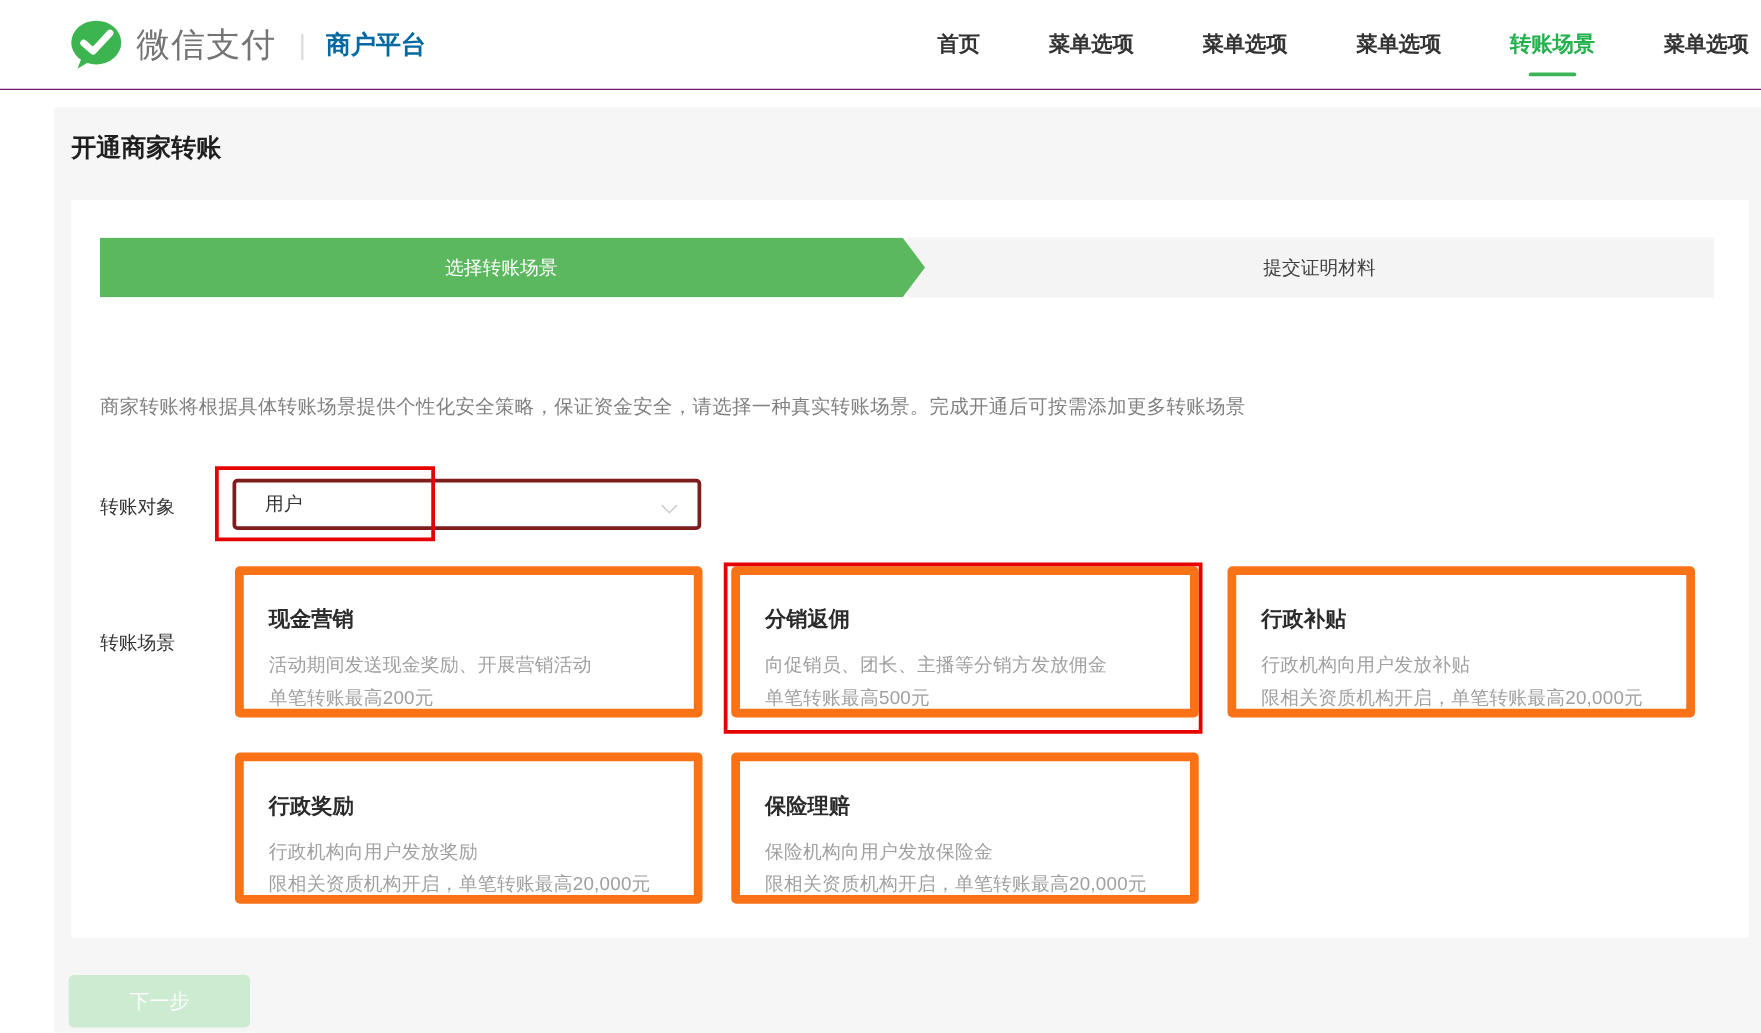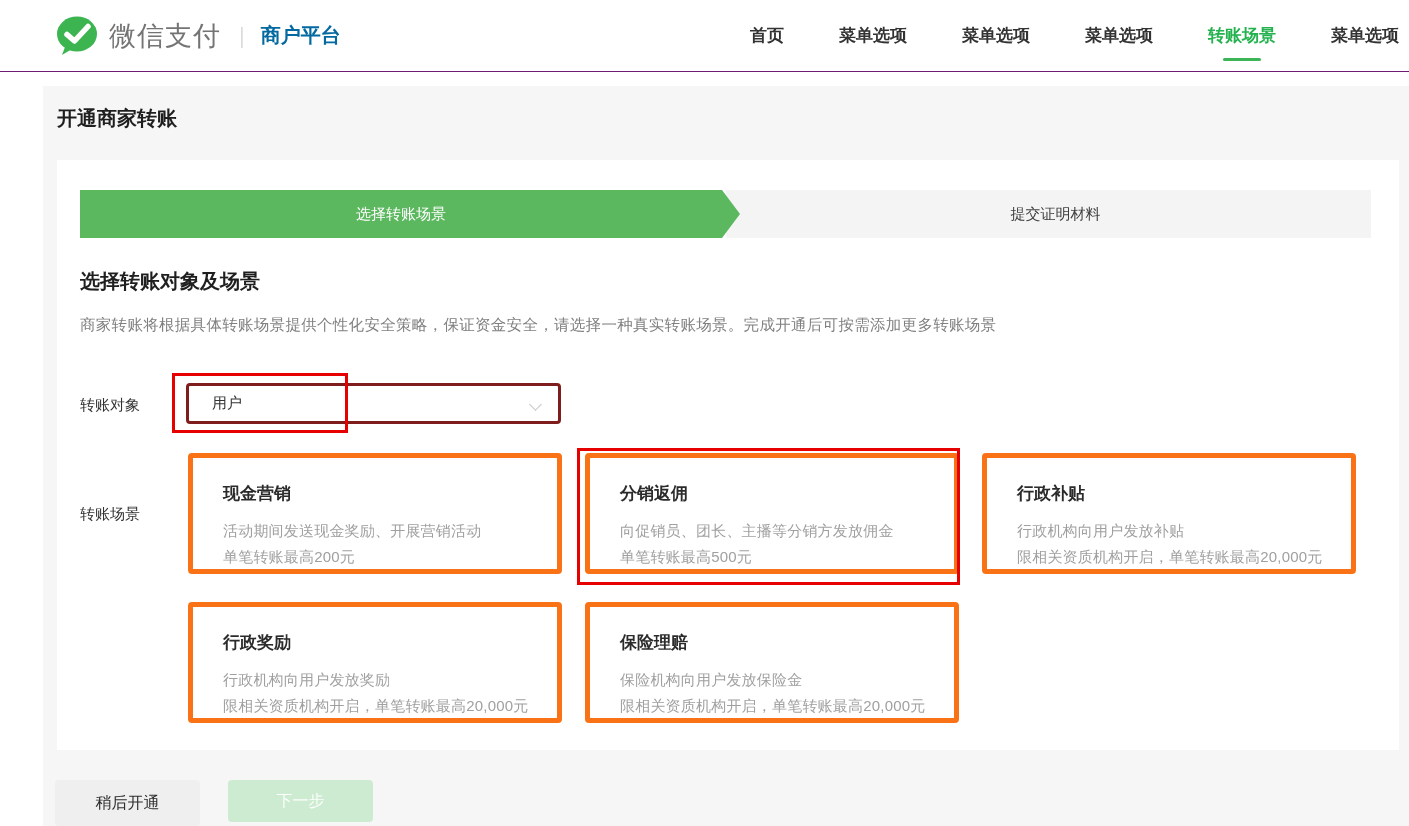--- a/index.html
+++ b/index.html
@@ -55,22 +55,22 @@
     border-right: 1.6px solid #c4c4c4; border-bottom: 1.6px solid #c4c4c4; transform: rotate(45deg); }
 
   
   .annotation-rect { position: absolute; border: 3px solid #e60000; pointer-events: none; z-index: 5; }
   .rect-dropdown { left: 115px; top: 213px; width: 176px; height: 60px; }
   .rect-card { left: -13px; top: -10px; width: 383px; height: 137px; }
 
   
   .scene-grid { position: absolute; left: 131px; top: 293px; width: 1180px;
     display: grid; grid-template-columns: repeat(3, 374px); column-gap: 23px; row-gap: 28px; }
-  .scene-card { position: relative; height: 121px; background: #fff; border: 5px solid #f97316;
-    border-radius: 4px; padding: 24px 0 0 30px; cursor: pointer; }
+  .scene-card { position: relative; height: 121px; background: #fff; border: 7px solid #f97316;
+    border-radius: 4px; padding: 24px 0 0 20px; cursor: pointer; }
   .scene-card-title { font-size: 17px; font-weight: 700; color: #2b2b2b; margin-bottom: 13px; }
   .scene-card-line { font-size: 15px; color: #a0a0a0; line-height: 26px; letter-spacing: 0.2px; }
 
   
   .footer-btns { position: absolute; left: 12px; top: 694px; display: flex; gap: 28px; }
   .btn { border: none; border-radius: 4px; font-size: 16px; cursor: pointer;
     font-family: "Liberation Sans", "DejaVu Sans", sans-serif; }
   .btn-later { width: 145px; height: 46px; background: #efefef; color: #2e2e2e; }
   .btn-next { width: 145px; height: 42px; background: #cdebd0; color: rgba(255,255,255,0.95); cursor: not-allowed; }
 </style>
@@ -110,21 +110,20 @@
 
     <div class="steps">
       <div class="step step-active">
         <span class="step-label">选择转账场景</span>
       </div>
       <div class="step step-pending">
         <span class="step-label">提交证明材料</span>
       </div>
     </div>
 
-    <div class="section-title">选择转账对象及场景</div>
     <div class="section-desc">商家转账将根据具体转账场景提供个性化安全策略，保证资金安全，请选择一种真实转账场景。完成开通后可按需添加更多转账场景</div>
 
     <div class="form-label label-target">转账对象</div>
     <div class="select-box">
       <span class="select-value">用户</span>
       <span class="chevron"></span>
     </div>
     <div class="annotation-rect rect-dropdown"></div>
 
     <div class="form-label label-scene">转账场景</div>
@@ -158,16 +157,15 @@
       <div class="scene-card">
         <div class="scene-card-title">保险理赔</div>
         <div class="scene-card-line">保险机构向用户发放保险金</div>
         <div class="scene-card-line">限相关资质机构开启，单笔转账最高20,000元</div>
       </div>
 
     </div>
   </div>
 
   <div class="footer-btns">
-    <button class="btn btn-later">稍后开通</button>
     <button class="btn btn-next" disabled="">下一步</button>
   </div>
 </div>
 
 </body></html>

